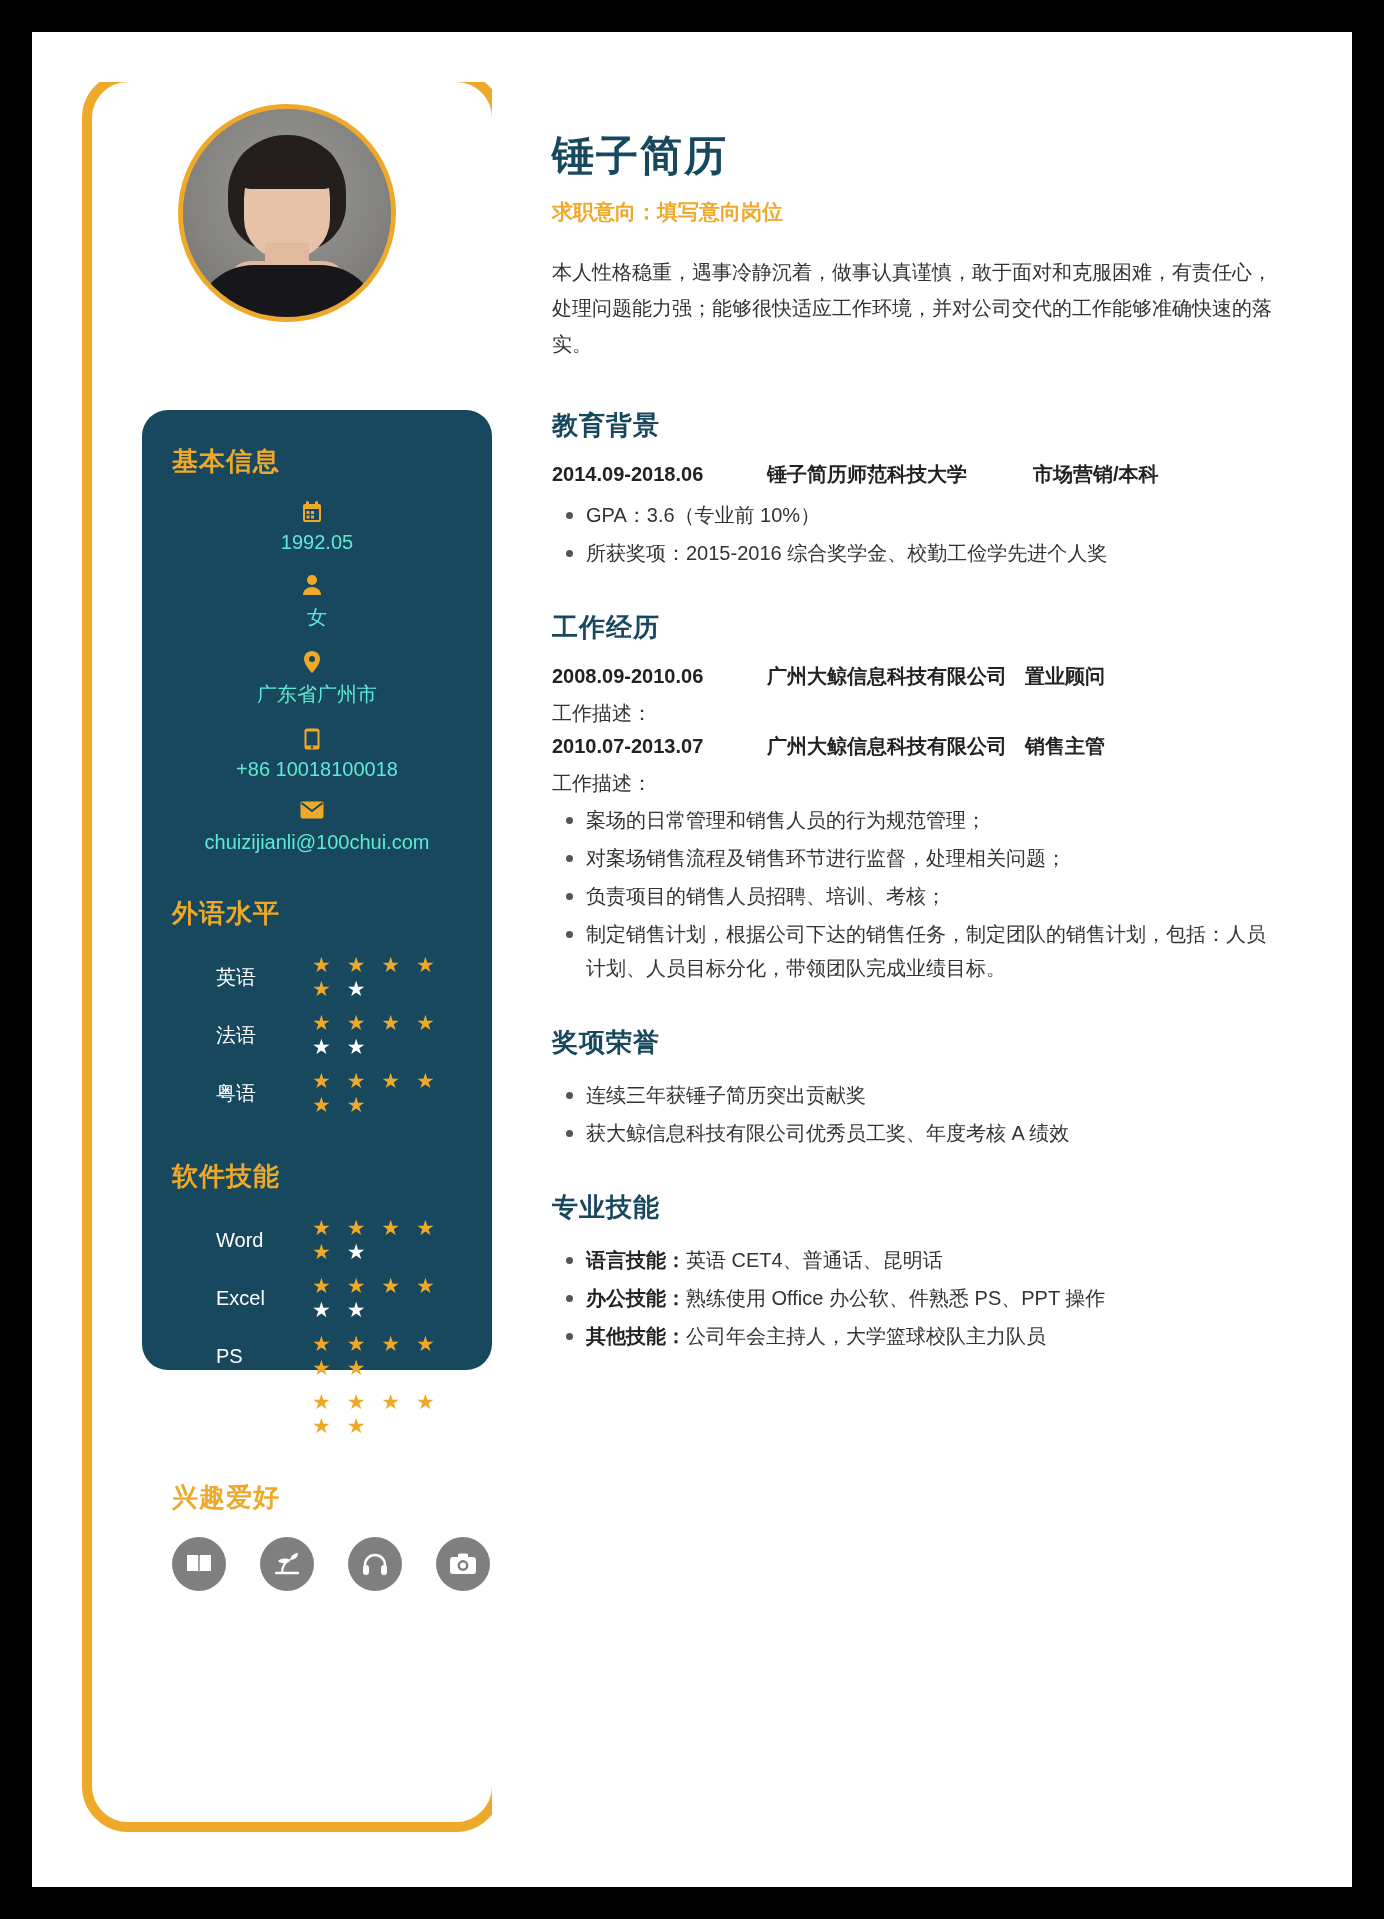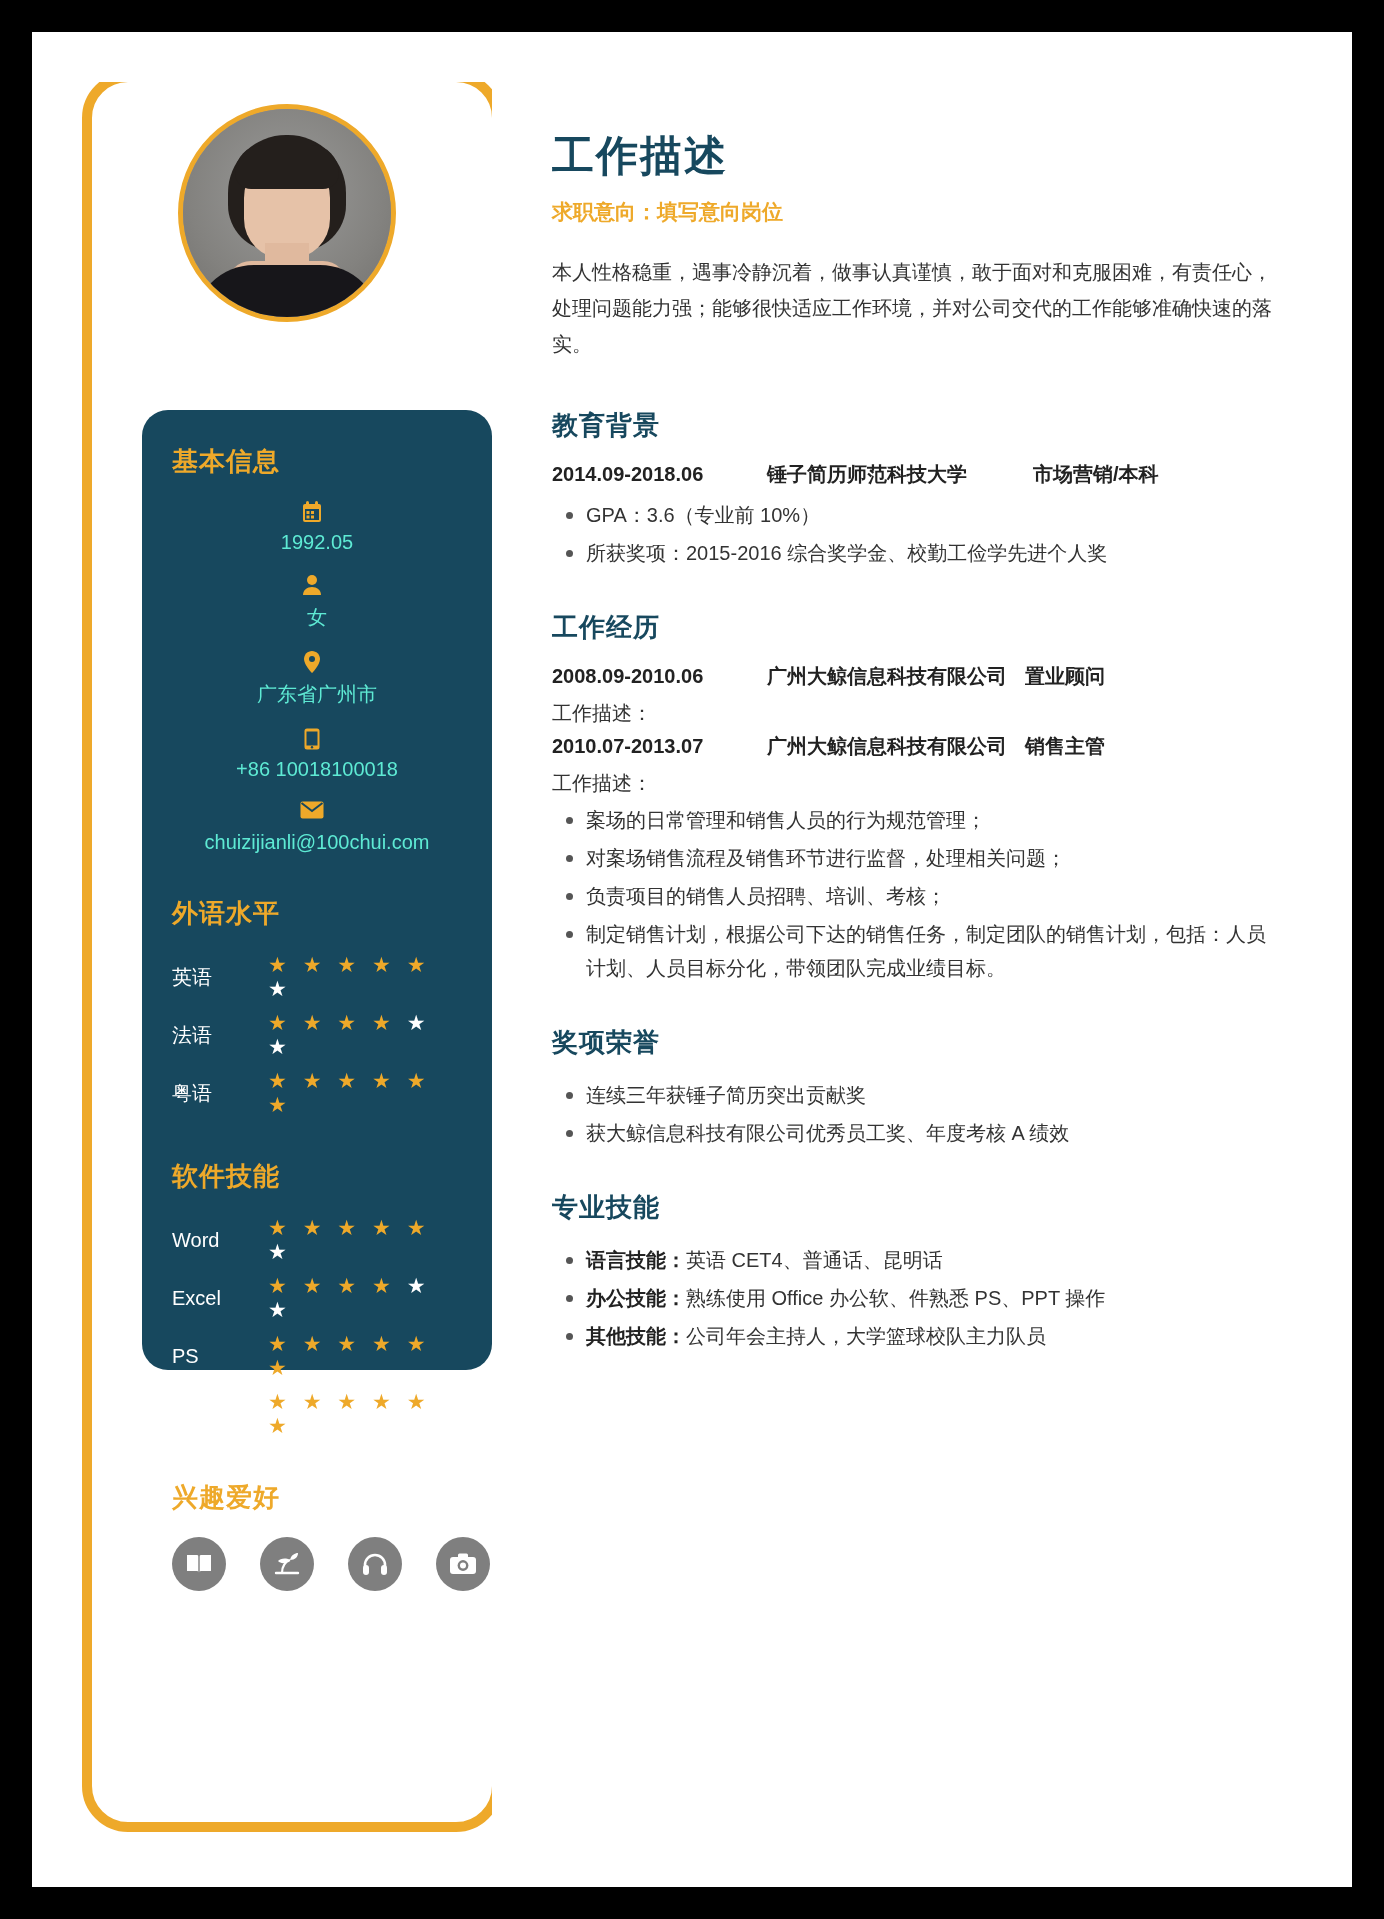--- a/index.html
+++ b/index.html
@@ -170,21 +170,21 @@
     flex: 0 0 30px;
   }
   .info-ico svg { display: block; }
 
   .lang-row, .soft-row {
     display: flex;
     align-items: center;
     margin-bottom: 10px;
     font-size: 20px;
   }
-  .lang-name { width: 96px; flex: 0 0 96px; }
+  .lang-name { width: 96px; flex: 0 0 96px; margin-left: 44px; }
   .stars { letter-spacing: 5px; font-size: 21px; color: #eea92a; }
   .stars .off { color: #ffffff; }
 
   .hobbies {
     display: flex;
     justify-content: flex-start;
     gap: 34px;
     margin-top: 6px;
   }
   .hobby { width: 62px; text-align: center; }
@@ -444,21 +444,21 @@
           <div class="hobby-label">摄影</div>
         </div>
 
       </div>
     </div>
 
   </div>
 
   <div class="main">
 
-    <div class="name">工作描述</div>
+    <div class="name">锤子简历</div>
     <div class="objective">求职意向：填写意向岗位</div>
     <div class="summary">本人性格稳重，遇事冷静沉着，做事认真谨慎，敢于面对和克服困难，有责任心，处理问题能力强；能够很快适应工作环境，并对公司交代的工作能够准确快速的落实。</div>
 
     <div class="sec">
       <div class="sec-h">教育背景</div>
       <div class="job-line">
         <span class="job-date">2014.09-2018.06</span>
         <span class="job-org">锤子简历师范科技大学</span>
         <span style="margin-left:48px">市场营销/本科</span>
       </div>

